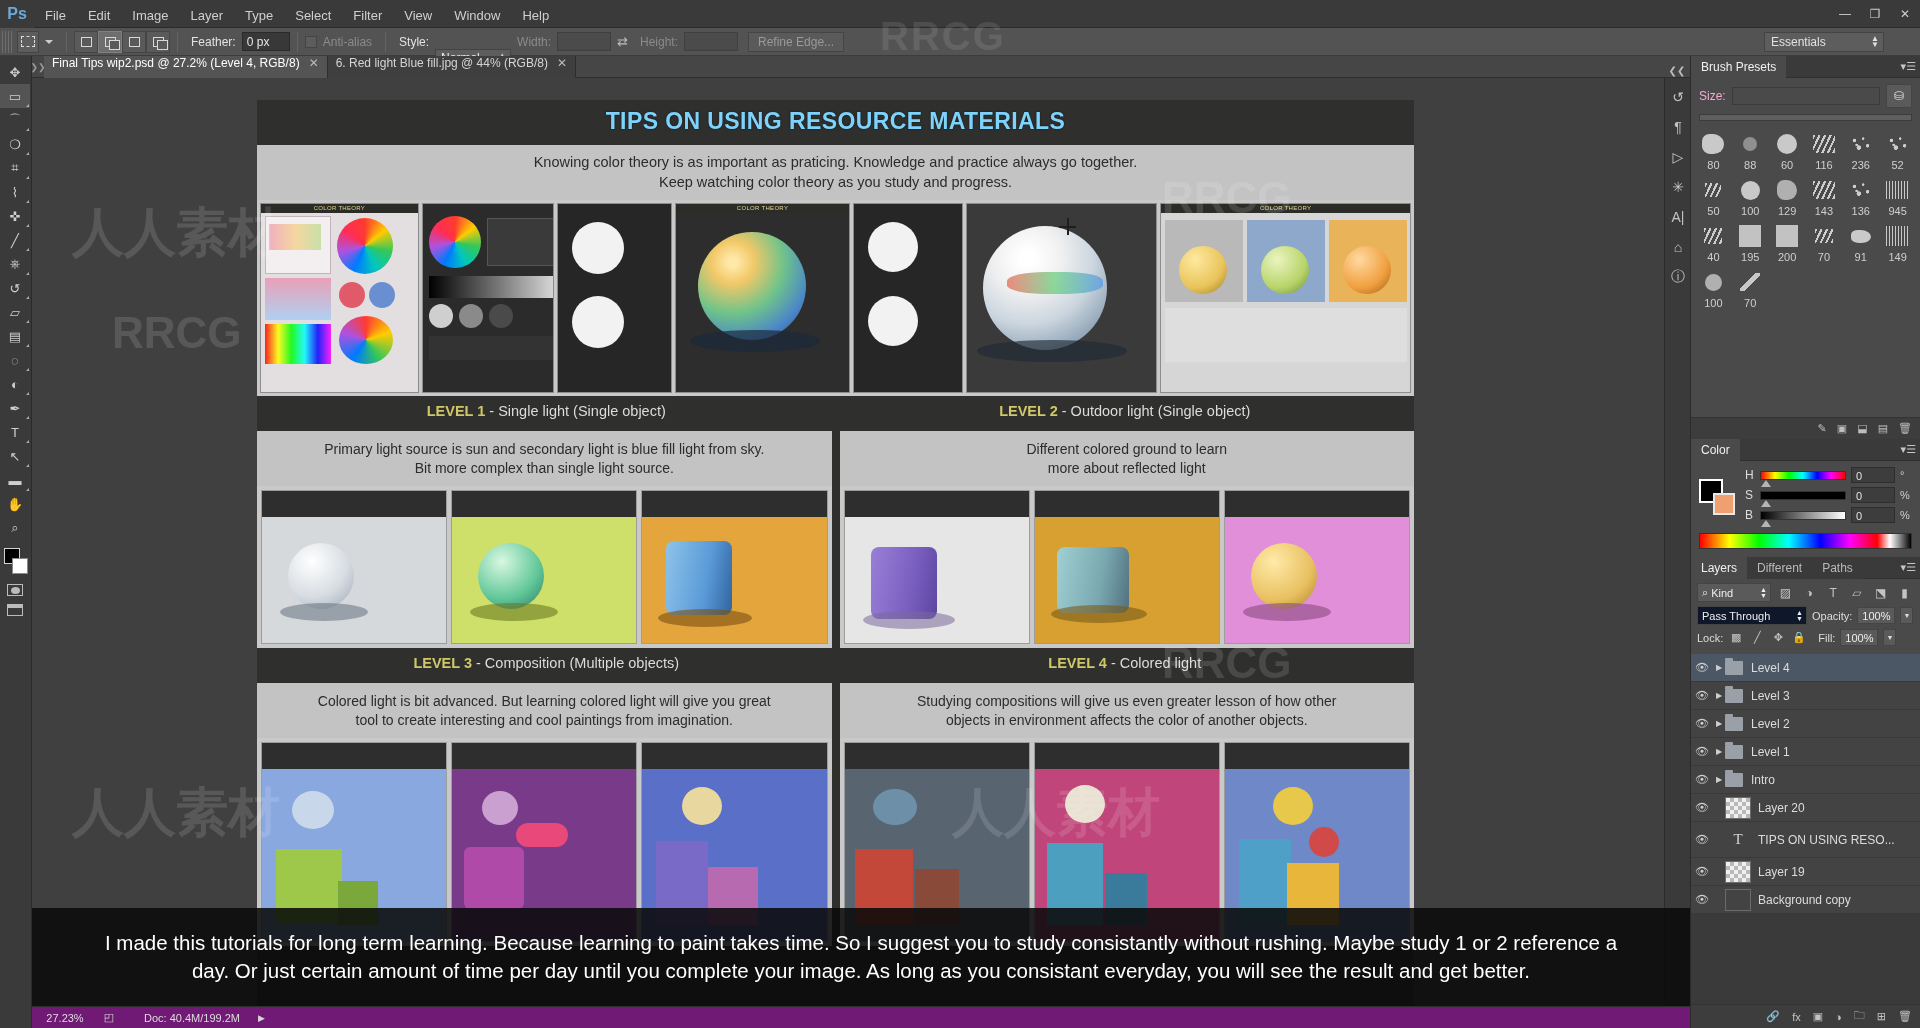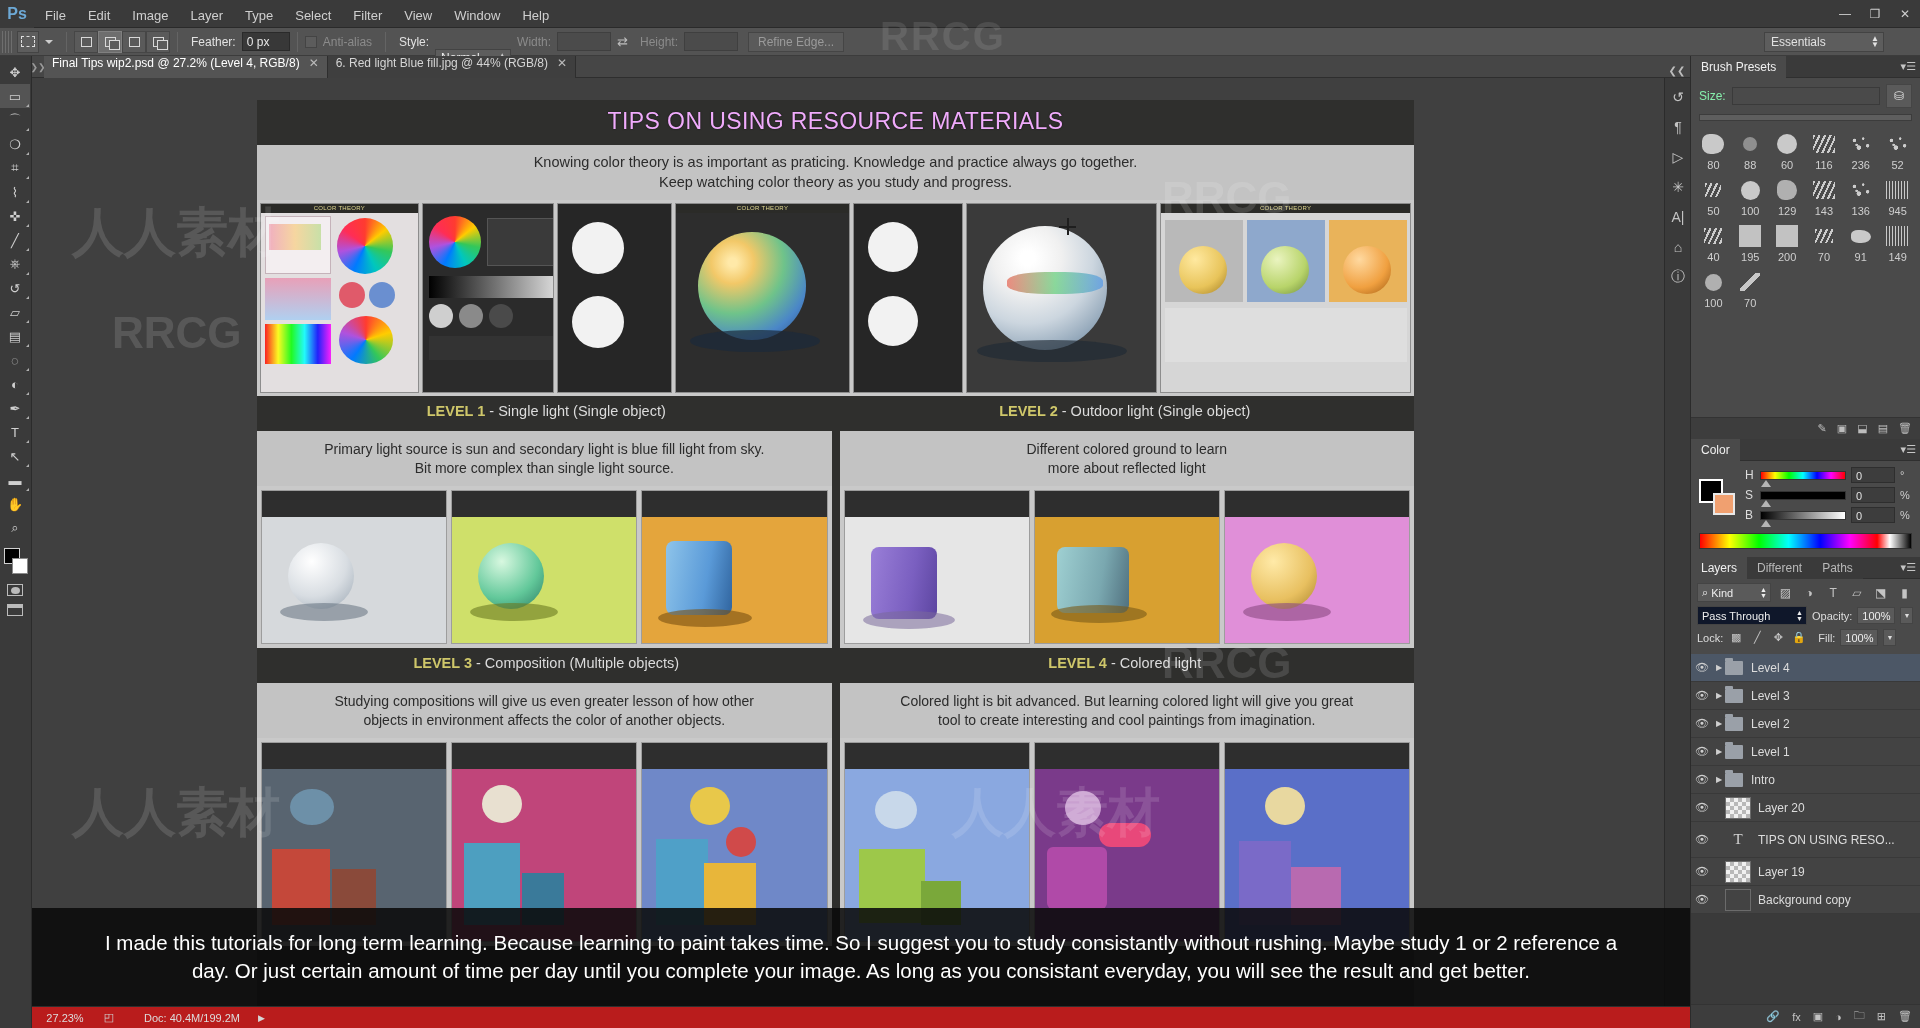--- a/index.html
+++ b/index.html
@@ -138,21 +138,21 @@
   .canvas-area {
     position: absolute; left: 32px; top: 78px; right: 230px; bottom: 22px;
     background: #404040; overflow: hidden;
   }
   .doc {
     position: absolute; left: 225px; top: 22px; width: 1157px; height: 1060px;
     background: #2f2f2d;
   }
   .doc-title {
     height: 42px; display: flex; align-items: center; justify-content: center;
-    color: #f0abfc; font-size: 23px; font-weight: normal; letter-spacing: .4px;
+    color: #7dd3fc; font-size: 23px; font-weight: bold; letter-spacing: .4px;
     background: #2f2f2d; text-shadow: 0 0 2px rgba(0,0,0,.6);
   }
   .doc-sub {
     margin: 3px 0 0 0; background: #c3c3c3; color: #2c2c2c; padding: 8px 10px;
     text-align: center; font-size: 14.5px; line-height: 1.35;
   }
   .grid2 { display: flex; gap: 8px; margin-top: 4px; }
   .panel-half { flex: 1; }
   .thumbstrip {
     background: #c9c9c9; display: flex; gap: 3px; padding: 3px; height: 196px;
@@ -216,21 +216,21 @@
   }
   .ptab {
     padding: 0 10px; height: 22px; line-height: 22px; font-size: 12px; color: #b9b9b9;
     background: #3a3a3a;
   }
   .ptab.active { background: #4a4a4a; color: #f0f0f0; }
   .pmenu { position: absolute; right: 4px; top: 4px; color: #c6c6c6; font-size: 11px; }
   .panel-body { background: #4a4a4a; }
 
   .bp-size-row { display: flex; align-items: center; padding: 6px 8px 2px 8px; gap: 6px;}
-  .bp-size-label { font-size: 12px; color: #86efac; }
+  .bp-size-label { font-size: 12px; color: #f9a8d4; }
   .bp-size-field { flex: 1; height: 18px; background: #4a4a4a; border: 1px solid #3a3a3a; }
   .bp-tool-btn { width: 26px; height: 24px; background: #5a5a5a; border:1px solid #454545;
      display:flex;align-items:center;justify-content:center;color:#ddd;font-size:12px;}
   .bp-slider { margin: 4px 8px 6px 8px; height: 7px; background: #5e5e5e; border:1px solid #3c3c3c;}
   .bp-grid {
     display: grid; grid-template-columns: repeat(6, 1fr);
     padding: 2px 4px 8px 4px; background: #4a4a4a;
   }
   .bp-cell { height: 46px; display: flex; flex-direction: column; align-items: center; justify-content: flex-start; }
   .bp-mark { height: 30px; width: 34px; display:flex;align-items:center;justify-content:center; }
@@ -348,21 +348,21 @@
   }
   .layers-footer {
     position: absolute; bottom: 0; left: 0; right: 0; height: 24px; background: #3d3d3d;
     display: flex; align-items: center; justify-content: flex-end; gap: 12px;
     padding-right: 8px; border-top: 1px solid #333; color: #c3c3c3; font-size: 11px;
   }
 
   
   .statusbar {
     position: absolute; left: 32px; bottom: 0; right: 230px; height: 22px;
-    background: #b91c1c; border-top: 1px solid #2e2e2e; display: flex; align-items: center;
+    background: #701a75; border-top: 1px solid #2e2e2e; display: flex; align-items: center;
     font-size: 11px; color: #dcdcdc;
   }
   .st-zoom { width: 66px; text-align: center; }
   .st-ico { width: 22px; text-align: center; color: #d0d0d0; font-size: 11px;}
   .st-doc { margin-left: 24px; }
   .st-tri { margin-left: 18px; font-size: 9px; color: #d6d6d6; }
 
   
   .wm {
     position: absolute; color: rgba(255,255,255,0.13); font-weight: bold;
@@ -602,20 +602,44 @@
         <div class="levellabel" style="flex:1">
           <b>LEVEL 3</b><span> - Composition (Multiple objects)</span>
         </div>
         <div class="levellabel" style="flex:1">
           <b>LEVEL 4</b><span> - Colored light</span>
         </div>
       </div>
 
       <div class="grid2">
         <div class="panel-half">
+          <div class="cap" style="white-space:pre-line">Colored light is bit advanced. But learning colored light will give you great
+tool to create interesting and cool paintings from imagination.</div>
+          <div class="scene-row">
+            <div class="scene" style="height:200px;background:#8aa8e0">
+              <div class="hdr"></div>
+              <div class="block" style="left:30px;top:48px;width:42px;height:38px;border-radius:50%;background:#c8d8ea"></div>
+              <div class="block" style="left:14px;top:106px;width:66px;height:74px;background:#9dc84a"></div>
+              <div class="block" style="left:76px;top:138px;width:40px;height:44px;background:#7aa83a"></div>
+            </div>
+            <div class="scene" style="height:200px;background:#7a3a8a">
+              <div class="hdr"></div>
+              <div class="block" style="left:12px;top:104px;width:60px;height:62px;border-radius:6px;background:#b04aa8"></div>
+              <div class="block" style="left:64px;top:80px;width:52px;height:24px;border-radius:12px;background:#e8487a"></div>
+              <div class="block" style="left:30px;top:48px;width:36px;height:34px;border-radius:50%;background:#c9a0d0"></div>
+            </div>
+            <div class="scene" style="height:200px;background:#5a6fc8">
+              <div class="hdr"></div>
+              <div class="block" style="left:40px;top:44px;width:40px;height:38px;border-radius:50%;background:#e8d8a0"></div>
+              <div class="block" style="left:14px;top:98px;width:52px;height:84px;background:#7a6ac8"></div>
+              <div class="block" style="left:66px;top:124px;width:50px;height:58px;background:#b86ab0"></div>
+            </div>
+          </div>
+        </div>
+        <div class="panel-half">
           <div class="cap" style="white-space:pre-line">Studying compositions will give us even greater lesson of how other
 objects in environment affects the color of another objects.</div>
           <div class="scene-row">
             <div class="scene" style="height:200px;background:#586470">
               <div class="hdr"></div>
               <div class="block" style="left:28px;top:46px;width:44px;height:36px;border-radius:50%;background:#6d90a8"></div>
               <div class="block" style="left:10px;top:106px;width:58px;height:76px;background:#c4483a"></div>
               <div class="block" style="left:70px;top:126px;width:44px;height:56px;background:#8a4a3a"></div>
             </div>
             <div class="scene" style="height:200px;background:#c0457a">
@@ -623,44 +647,20 @@
               <div class="block" style="left:30px;top:42px;width:40px;height:38px;border-radius:50%;background:#e8e0d0"></div>
               <div class="block" style="left:12px;top:100px;width:56px;height:82px;background:#4d9fc0"></div>
               <div class="block" style="left:70px;top:130px;width:42px;height:52px;background:#3a7a9a"></div>
             </div>
             <div class="scene" style="height:200px;background:#6f88c8">
               <div class="hdr"></div>
               <div class="block" style="left:48px;top:44px;width:40px;height:38px;border-radius:50%;background:#e8c84a"></div>
               <div class="block" style="left:14px;top:96px;width:52px;height:86px;background:#4fa0c8"></div>
               <div class="block" style="left:62px;top:120px;width:52px;height:62px;background:#e8b63a"></div>
               <div class="block" style="left:84px;top:84px;width:30px;height:30px;border-radius:50%;background:#d04a4a"></div>
-            </div>
-          </div>
-        </div>
-        <div class="panel-half">
-          <div class="cap" style="white-space:pre-line">Colored light is bit advanced. But learning colored light will give you great
-tool to create interesting and cool paintings from imagination.</div>
-          <div class="scene-row">
-            <div class="scene" style="height:200px;background:#8aa8e0">
-              <div class="hdr"></div>
-              <div class="block" style="left:30px;top:48px;width:42px;height:38px;border-radius:50%;background:#c8d8ea"></div>
-              <div class="block" style="left:14px;top:106px;width:66px;height:74px;background:#9dc84a"></div>
-              <div class="block" style="left:76px;top:138px;width:40px;height:44px;background:#7aa83a"></div>
-            </div>
-            <div class="scene" style="height:200px;background:#7a3a8a">
-              <div class="hdr"></div>
-              <div class="block" style="left:12px;top:104px;width:60px;height:62px;border-radius:6px;background:#b04aa8"></div>
-              <div class="block" style="left:64px;top:80px;width:52px;height:24px;border-radius:12px;background:#e8487a"></div>
-              <div class="block" style="left:30px;top:48px;width:36px;height:34px;border-radius:50%;background:#c9a0d0"></div>
-            </div>
-            <div class="scene" style="height:200px;background:#5a6fc8">
-              <div class="hdr"></div>
-              <div class="block" style="left:40px;top:44px;width:40px;height:38px;border-radius:50%;background:#e8d8a0"></div>
-              <div class="block" style="left:14px;top:98px;width:52px;height:84px;background:#7a6ac8"></div>
-              <div class="block" style="left:66px;top:124px;width:50px;height:58px;background:#b86ab0"></div>
             </div>
           </div>
         </div>
       </div>
     </div>
 
     <div class="crosshair"></div>
 
     <div class="subtitle-bar">I made this tutorials for long term learning. Because learning to paint takes time. So I suggest you to study consistantly without rushing. Maybe study 1 or 2 reference a day. Or just certain amount of time per day until you complete your image. As long as you consistant everyday, you will see the result and get better.</div>
 

